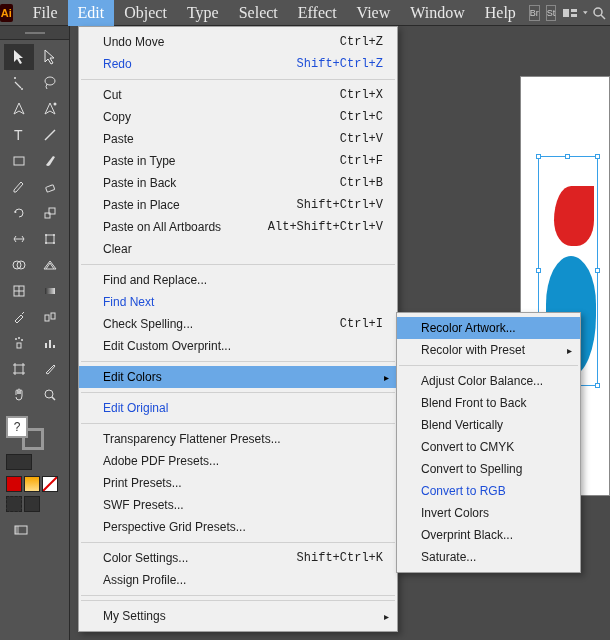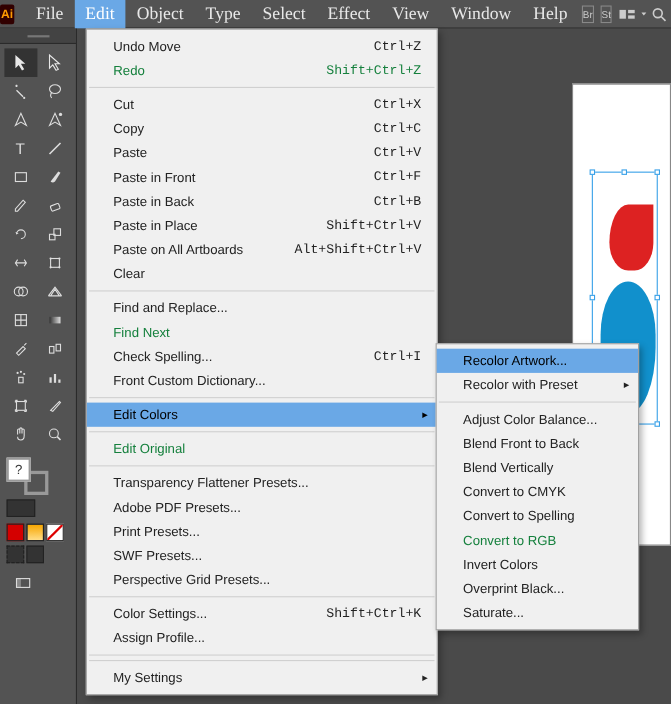--- a/index.html
+++ b/index.html
@@ -28,21 +28,21 @@
 
 .canvas-area { position: absolute; left: 70px; top: 26px; right: 0; bottom: 0; background: #4a4a4a; }
 .artboard { position: absolute; right: 0; top: 50px; width: 90px; height: 420px; background: #fff; border: 1px solid #888; }
 .sel-box { position: absolute; right: 12px; top: 130px; width: 60px; height: 230px; border: 1px solid #37a0e8; }
 .sel-handle { position:absolute; width:5px; height:5px; background:#fff; border:1px solid #37a0e8;}
 .shape-leaf { position:absolute; right: 16px; top: 160px; width: 40px; height: 60px; background: #d22; border-radius: 60% 0 60% 60% / 80% 0 60% 60%; }
 .shape-body { position:absolute; right: 14px; top: 230px; width: 50px; height: 120px; background: #1190cc; border-radius: 50% 50% 50% 50% / 40% 40% 50% 50%; }
 
 .dropdown { position: absolute; left: 78px; top: 26px; width: 320px; background: #f0f0f0; border: 1px solid #a0a0a0; box-shadow: 3px 3px 6px rgba(0,0,0,.3); padding: 4px 0; }
 .menu-row { display: flex; align-items: center; height: 22px; padding: 0 14px 0 24px; font-size: 12px; color: #222; position: relative; }
-.menu-row.disabled { color: #15803d; }
+.menu-row.disabled { color: #1d4ed8; }
 .menu-row.highlight { background: #6aa8e6; color: #000; }
 .menu-row .shortcut { margin-left: auto; color: inherit; font-family: Liberation Mono, monospace; }
 .menu-row .arrow { position: absolute; right: 8px; font-size: 10px; }
 .menu-sep { height: 1px; background: #d0d0d0; margin: 4px 2px; }
 
 .submenu { position: absolute; left: 396px; top: 312px; width: 185px; background: #f0f0f0; border: 1px solid #a0a0a0; box-shadow: 3px 3px 6px rgba(0,0,0,.3); padding: 4px 0; }
 
 svg { display: block; }
 </style>
 </head>
@@ -310,21 +310,21 @@
     </div>
     <div class="menu-row">
       <span>Copy</span>
       <span class="shortcut">Ctrl+C</span>
     </div>
     <div class="menu-row">
       <span>Paste</span>
       <span class="shortcut">Ctrl+V</span>
     </div>
     <div class="menu-row">
-      <span>Paste in Front</span>
+      <span>Paste in Type</span>
       <span class="shortcut">Ctrl+F</span>
     </div>
     <div class="menu-row">
       <span>Paste in Back</span>
       <span class="shortcut">Ctrl+B</span>
     </div>
     <div class="menu-row">
       <span>Paste in Place</span>
       <span class="shortcut">Shift+Ctrl+V</span>
     </div>
@@ -340,21 +340,21 @@
       <span>Find and Replace...</span>
     </div>
     <div class="menu-row disabled">
       <span>Find Next</span>
     </div>
     <div class="menu-row">
       <span>Check Spelling...</span>
       <span class="shortcut">Ctrl+I</span>
     </div>
     <div class="menu-row">
-      <span>Front Custom Dictionary...</span>
+      <span>Edit Custom Overprint...</span>
     </div>
     <div class="menu-sep"></div>
     <div class="menu-row highlight">
       <span>Edit Colors</span>
       <span class="arrow">▸</span>
     </div>
     <div class="menu-sep"></div>
     <div class="menu-row disabled">
       <span>Edit Original</span>
     </div>

